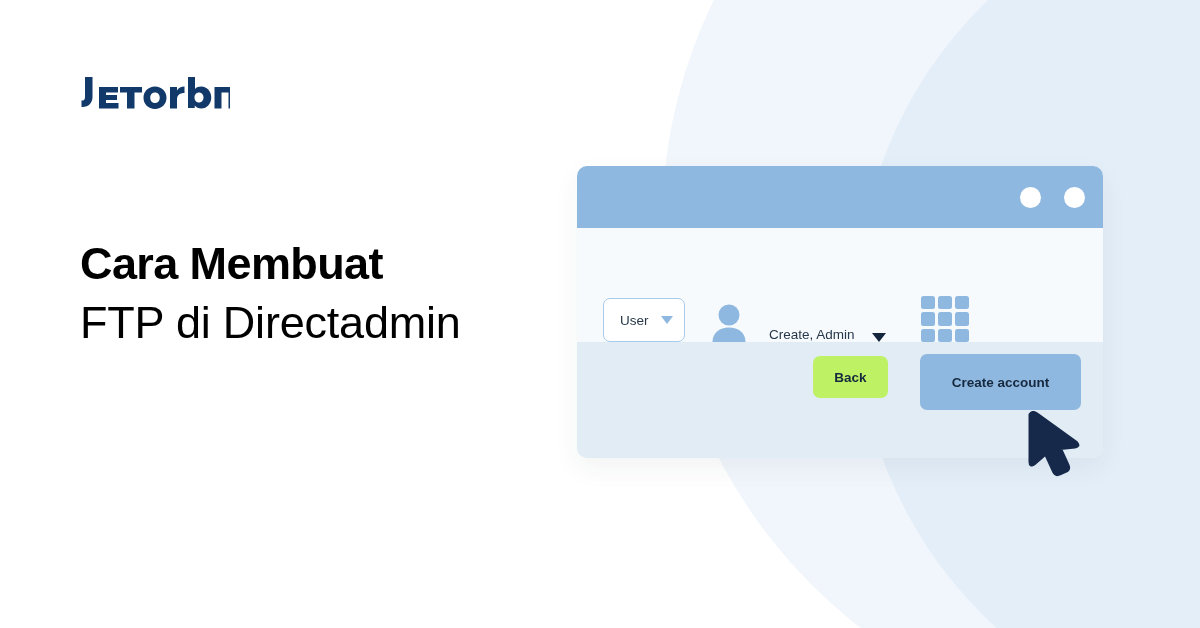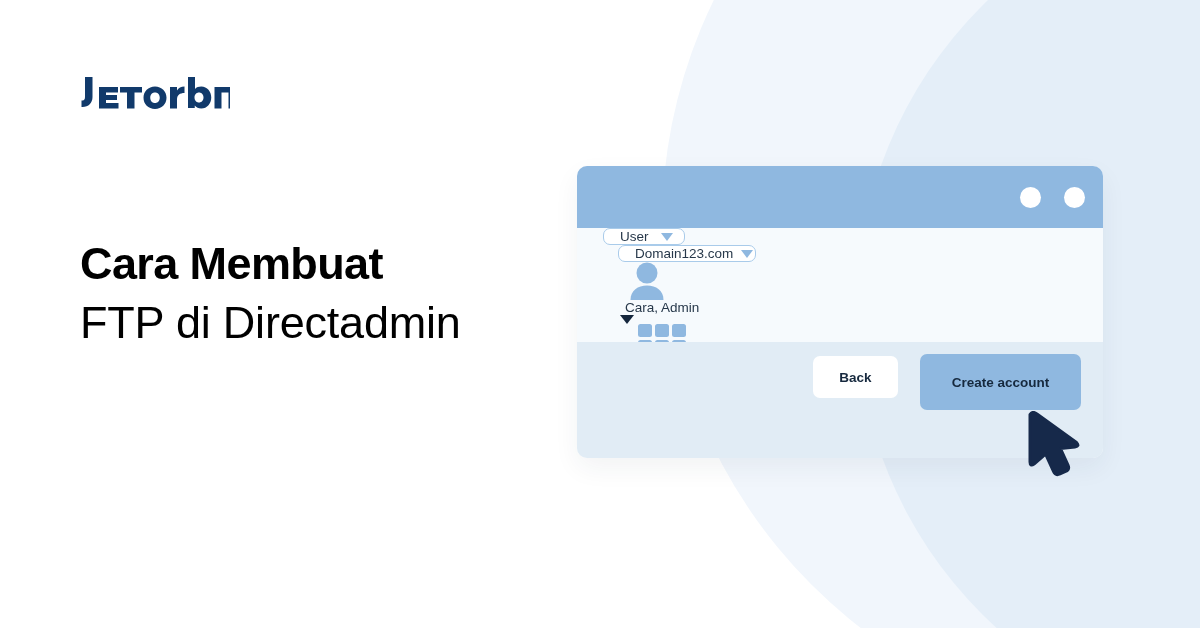--- a/index.html
+++ b/index.html
@@ -97,24 +97,23 @@
     background: #ffffff;
   }
   .dot-1 { right: 62px; }
   .dot-2 { right: 18px; }
 
   .toolbar {
     position: relative;
     height: 114px;
     background: #F6FAFD;
     display: flex;
-    align-items: flex-start;
+    align-items: flex-end;
     padding: 0 0 0 26px;
     box-sizing: border-box;
-    flex-direction: column;
   }
 
   .select {
     height: 44px;
     background: #ffffff;
     border: 1px solid #A9CBEA;
     border-radius: 7px;
     display: flex;
     align-items: center;
     justify-content: space-between;
@@ -186,23 +185,23 @@
     font-family: inherit;
     font-size: 13.5px;
     font-weight: 700;
     color: #16293E;
     cursor: pointer;
     padding: 0;
   }
   .btn-back {
     left: 236px;
     top: 14px;
-    width: 85px;
+    width: 75px;
     height: 42px;
-    background: #ffffff;
+    background: #bef264;
   }
   .btn-create {
     left: 343px;
     top: 12px;
     width: 161px;
     height: 56px;
     background: #8FB8E0;
   }
 
   
@@ -259,33 +258,29 @@
       <span class="dot dot-2"></span>
     </div>
 
     <div class="toolbar">
 
       <div class="select select-user">
         <span class="lbl">User</span>
         <span class="caret-blue"></span>
       </div>
 
-      <div class="select select-domain">
-        <span class="lbl">Domain123.com</span>
-        <span class="caret-blue"></span>
-      </div>
 
       <div class="avatar">
         <svg viewBox="0 0 36 38" width="36" height="38" aria-hidden="true">
           <circle cx="18" cy="11" r="10.5" fill="#8FB8E0"></circle>
           <path d="M1.5 38c0-9.6 7.4-14.5 16.5-14.5S34.5 28.4 34.5 38z" fill="#8FB8E0"></path>
         </svg>
       </div>
 
-      <span class="greeting">Cara, Admin</span>
+      <span class="greeting">Create, Admin</span>
       <span class="caret-dark"></span>
 
       <div class="grid-icon">
         <i></i>
         <i></i>
         <i></i>
         <i></i>
         <i></i>
         <i></i>
         <i></i>

